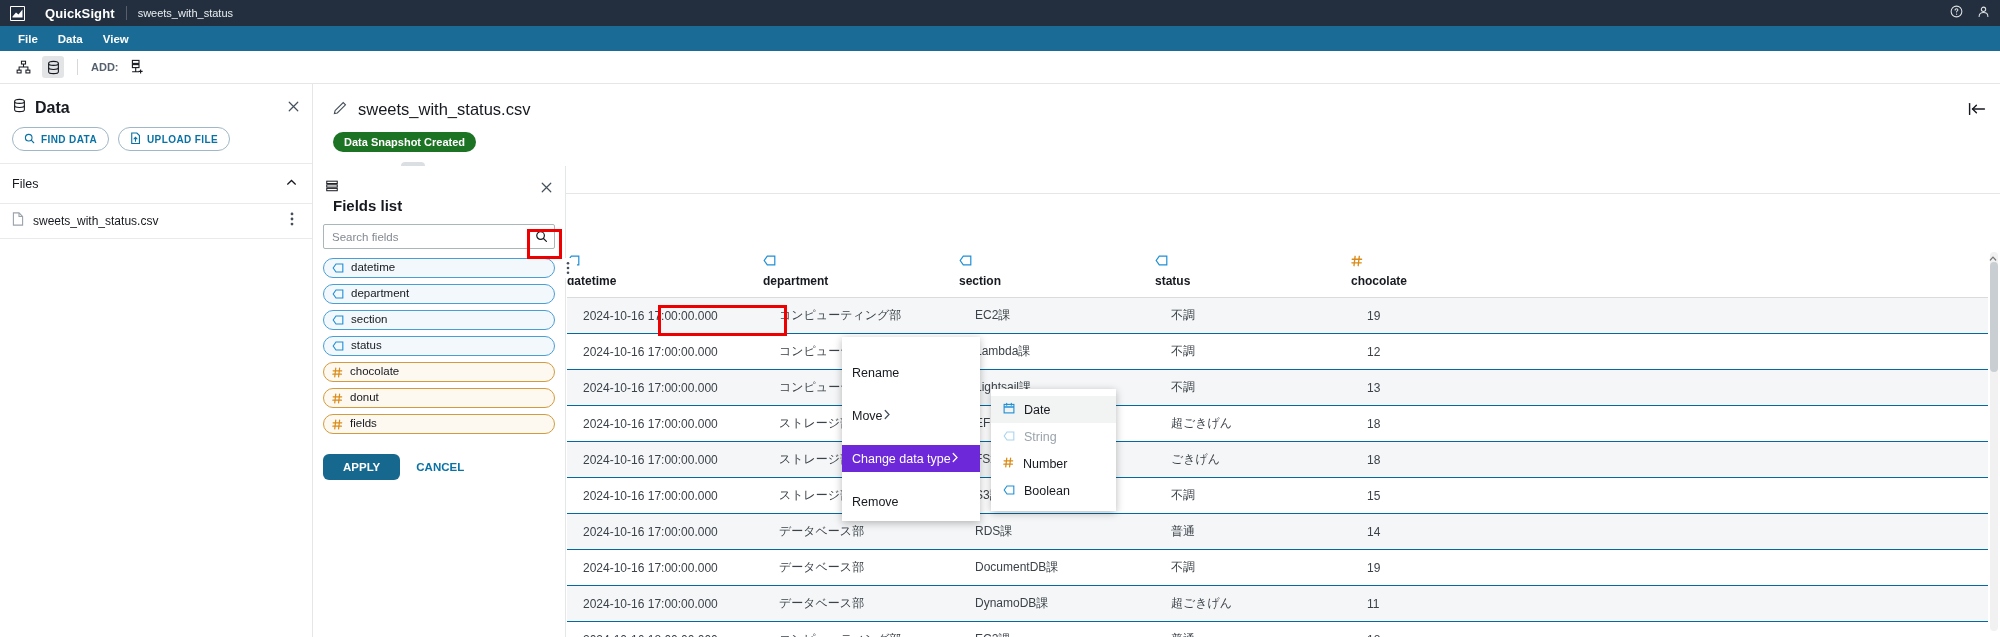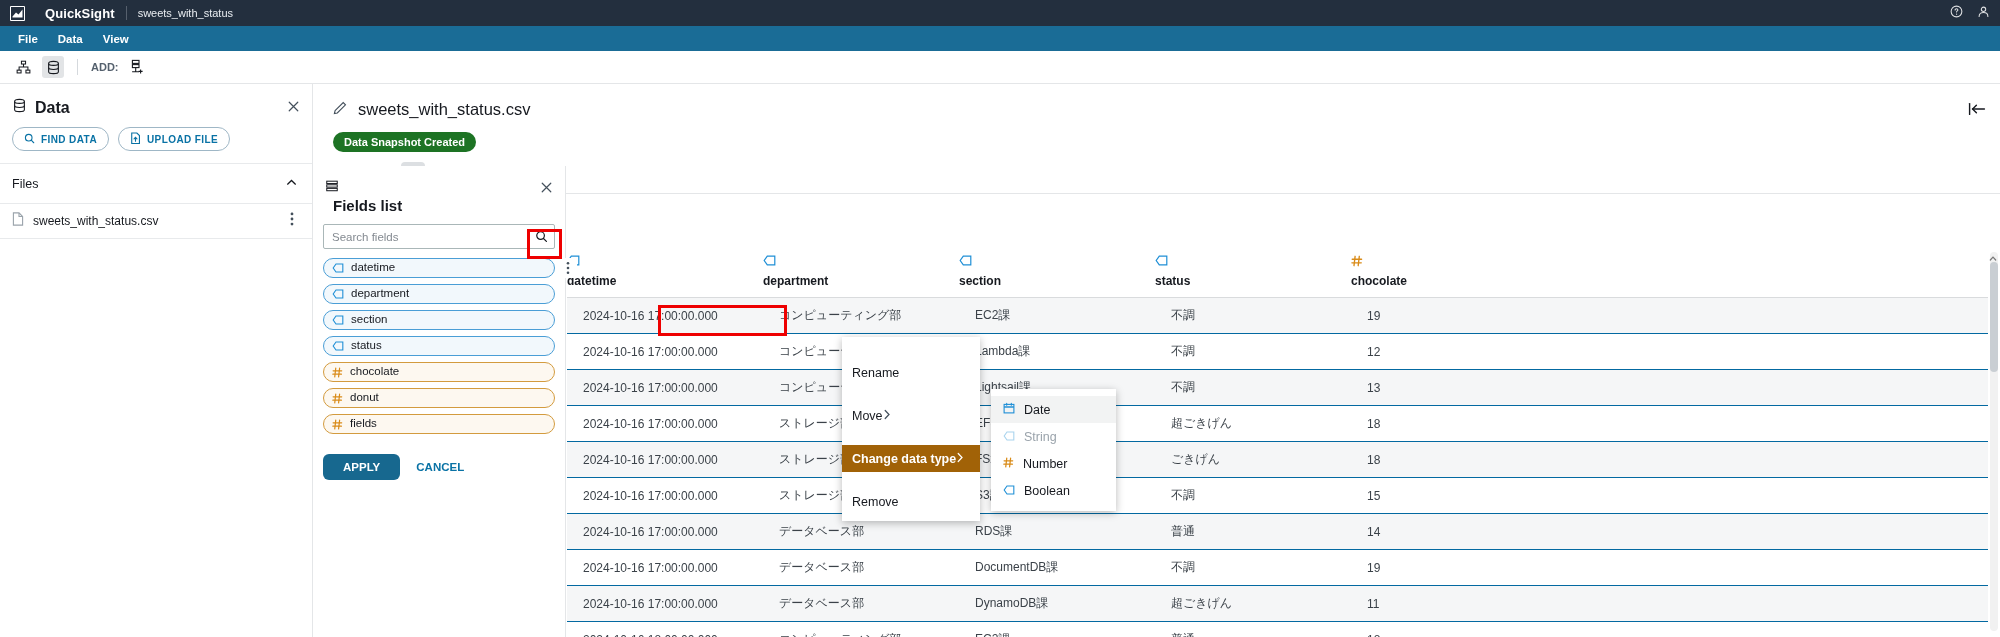--- a/index.html
+++ b/index.html
@@ -184,21 +184,21 @@
   
   .ctxmenu {
     position: absolute; left: 529px; top: 253px; width: 138px;
     background: #fff; box-shadow: 0 2px 8px rgba(0,0,0,.28);
     z-index: 70; padding: 6px 0;
   }
   .ctx-item {
     height: 27px; display: flex; align-items: center; justify-content: flex-start;
     padding: 0 10px; font-size: 12.5px; color: #16191f; cursor: pointer; margin-top: 16px;
   }
-  .ctx-item.selected { background: #a16207; color: #fff; font-weight: 700; }
+  .ctx-item.selected { background: #6d28d9; color: #fff; font-weight: 400; }
   .ctx-chev { font-size: 11px; }
 
   .submenu {
     position: absolute; left: 660px; top: 305px; width: 125px;
     background: #fff; box-shadow: 0 2px 8px rgba(0,0,0,.28);
     z-index: 72; padding: 7px 0; margin-left: 18px;
   }
   .sub-item {
     height: 27px; display: flex; align-items: center; gap: 9px;
     padding: 0 12px; font-size: 12.5px; color: #16191f; cursor: pointer;

